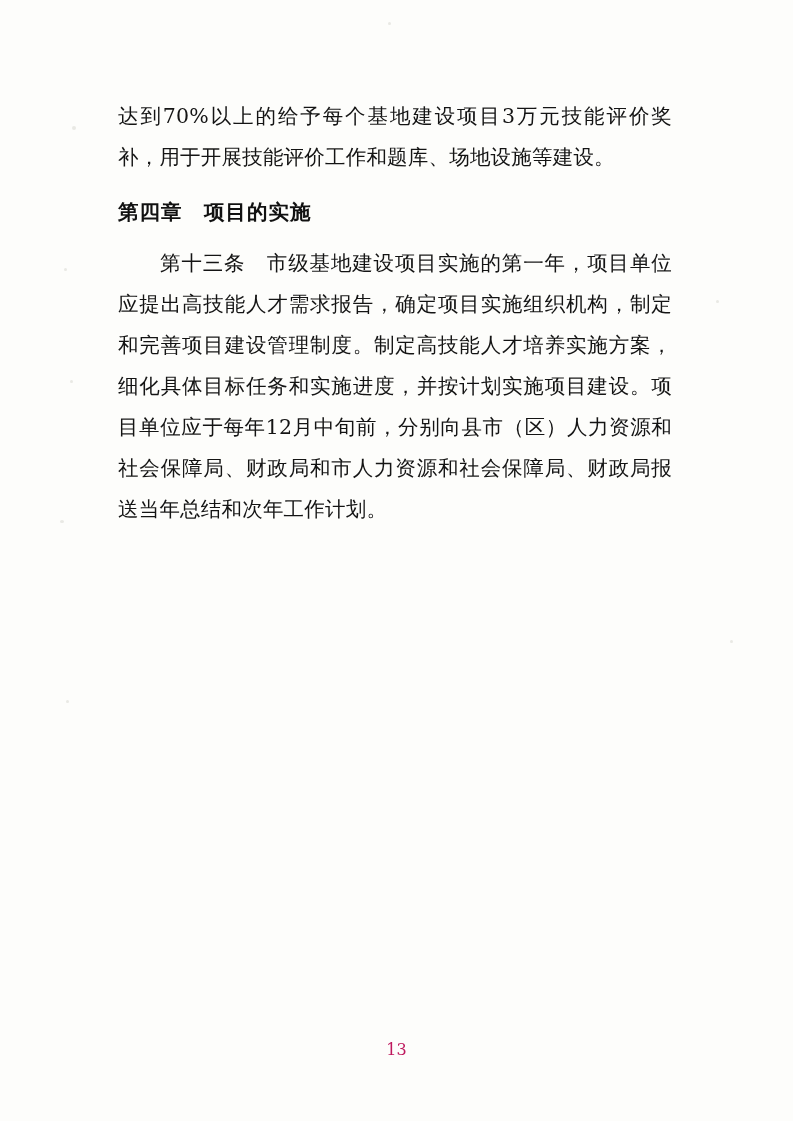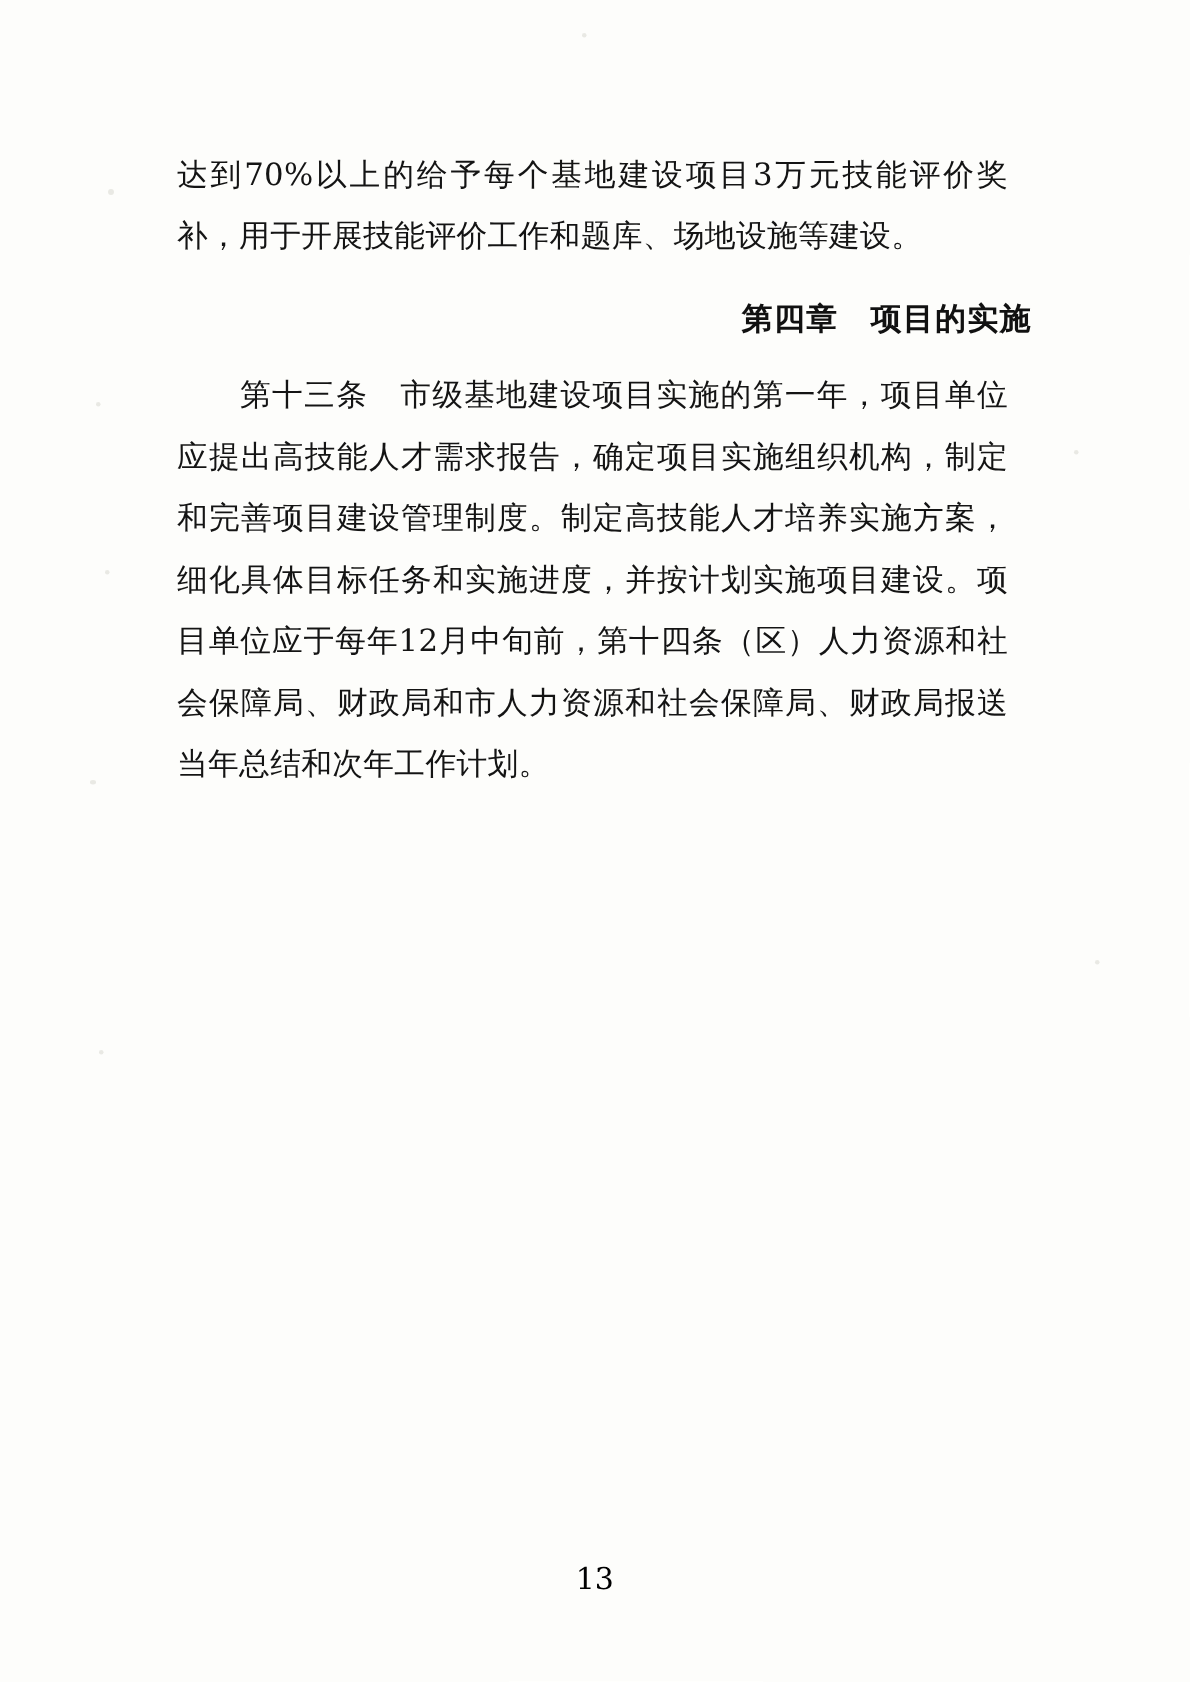--- a/index.html
+++ b/index.html
@@ -40,53 +40,53 @@
     text-align: justify;
     text-justify: inter-character;
     letter-spacing: 0.2px;
     color: #141414;
   }
   p.indent {
     text-indent: 2.05em;
   }
   .chapter {
     margin: 14px 0 10px 0;
-    text-align: right;
+    text-align: left;
     font-size: 20.5px;
     line-height: 41px;
     font-weight: bold;
     font-family: "DejaVu Sans", "Liberation Sans", sans-serif;
     letter-spacing: 1px;
     color: #111111;
   }
   .page-number {
     position: absolute;
     left: 0;
     right: 0;
     top: 1040px;
     text-align: center;
-    font-size: 20px;
+    font-size: 16px;
     font-family: "DejaVu Serif", "Liberation Serif", serif;
-    color: #000000;
+    color: #be185d;
   }
 </style>
 </head>
 <body>
 
 <div class="page">
 
   <span class="speck" style="left:72px;  top:126px;  width:4px; height:4px;"></span>
   <span class="speck" style="left:64px;  top:268px;  width:3px; height:3px;"></span>
   <span class="speck" style="left:70px;  top:380px;  width:3px; height:3px;"></span>
   <span class="speck" style="left:60px;  top:520px;  width:4px; height:3px;"></span>
   <span class="speck" style="left:66px;  top:700px;  width:3px; height:3px;"></span>
   <span class="speck" style="left:388px; top:22px;   width:3px; height:3px;"></span>
   <span class="speck" style="left:716px; top:300px;  width:3px; height:3px;"></span>
   <span class="speck" style="left:730px; top:640px;  width:3px; height:3px;"></span>
 
   <div class="content">
     <p class="para">达到70%以上的给予每个基地建设项目3万元技能评价奖补，用于开展技能评价工作和题库、场地设施等建设。</p>
     <div class="chapter">第四章　项目的实施</div>
-    <p class="para indent">第十三条　市级基地建设项目实施的第一年，项目单位应提出高技能人才需求报告，确定项目实施组织机构，制定和完善项目建设管理制度。制定高技能人才培养实施方案，细化具体目标任务和实施进度，并按计划实施项目建设。项目单位应于每年12月中旬前，第十四条（区）人力资源和社会保障局、财政局和市人力资源和社会保障局、财政局报送当年总结和次年工作计划。</p>
+    <p class="para indent">第十三条　市级基地建设项目实施的第一年，项目单位应提出高技能人才需求报告，确定项目实施组织机构，制定和完善项目建设管理制度。制定高技能人才培养实施方案，细化具体目标任务和实施进度，并按计划实施项目建设。项目单位应于每年12月中旬前，分别向县市（区）人力资源和社会保障局、财政局和市人力资源和社会保障局、财政局报送当年总结和次年工作计划。</p>
   </div>
 
   <div class="page-number">13</div>
 </div>
 
 </body></html>

